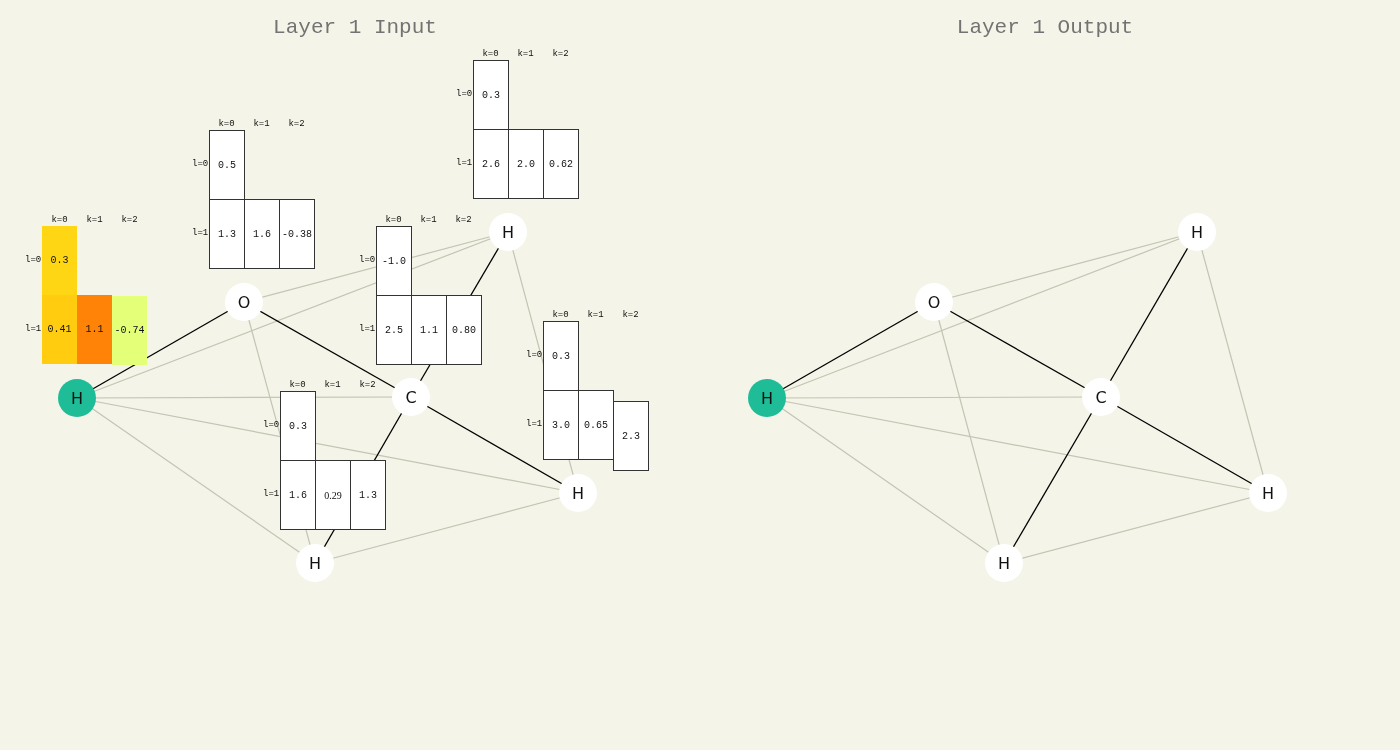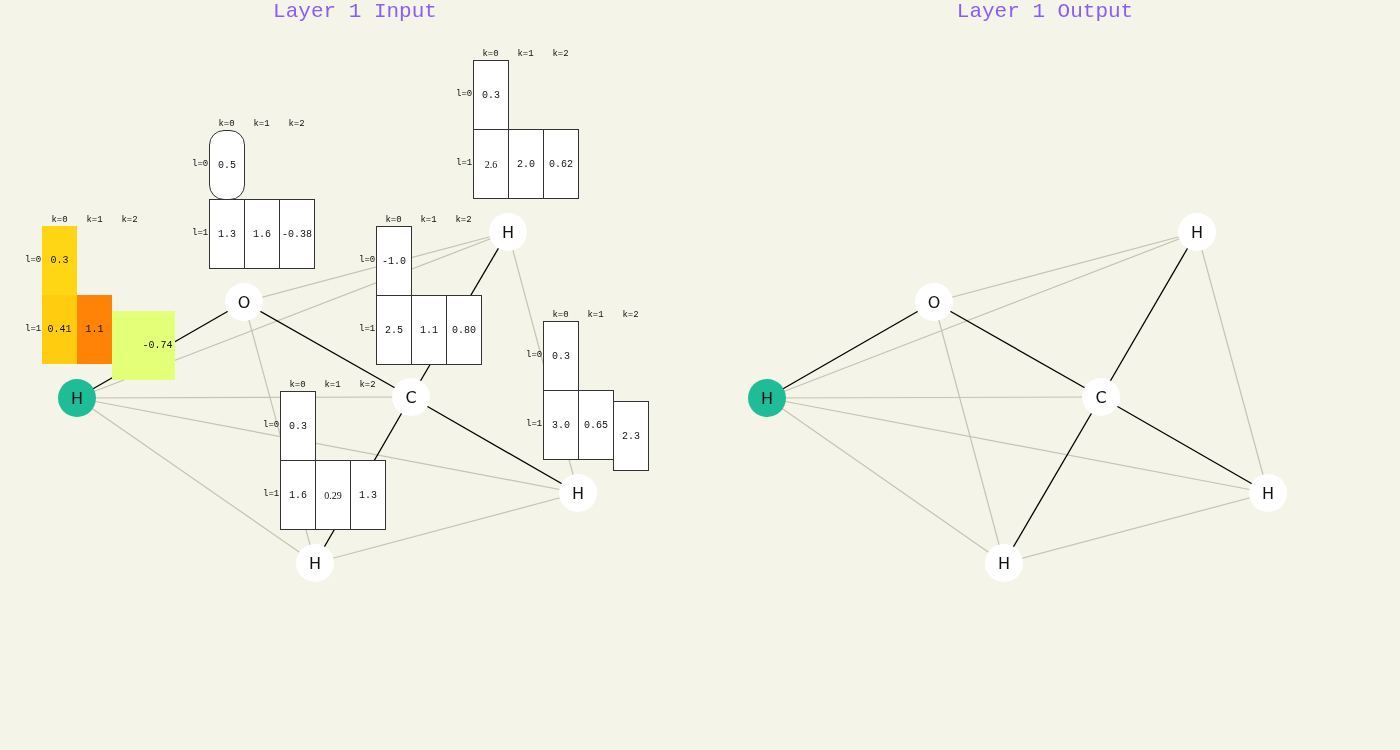--- a/index.html
+++ b/index.html
@@ -5,23 +5,23 @@
   html, body { margin: 0; padding: 0; }
   body {
     width: 1400px; height: 750px;
     background: #f4f4e8;
     position: relative;
     overflow: hidden;
     font-family: "Liberation Mono", "DejaVu Sans Mono", monospace;
   }
   .title {
     position: absolute;
-    top: 0;
+    top: 16px;
     font-size: 21px;
-    color: #8b5cf6;
+    color: #737373;
     font-family: "Liberation Mono", monospace;
     white-space: nowrap;
     transform: translateX(-50%);
     text-align: right;
   }
   svg#graph { position: absolute; left: 0; top: 0; }
   .node-label { font-family: "DejaVu Sans", sans-serif; font-size: 16px; }
   .tensor { position: absolute; }
   .tensor .khead {
     position: absolute;
@@ -134,41 +134,41 @@
 <div id="tensor-layer">
     <div class="tensor colored" style="left: 42px; top: 226px;">
       <div class="khead" style="left: 0px; top: -11px;">k=0</div>
       <div class="khead" style="left: 35px; top: -11px;">k=1</div>
       <div class="khead" style="left: 70px; top: -11px;">k=2</div>
       <div class="lhead" style="left: -17px; top: 29px;">l=0</div>
       <div class="lhead" style="left: -17px; top: 98px;">l=1</div>
       <div class="cell" style="left: 0px; top: 0px; background: rgb(255, 214, 20);">0.3</div>
       <div class="cell" style="left: 0px; top: 69px; background: rgb(255, 204, 16);">0.41</div>
       <div class="cell" style="left: 35px; top: 69px; background: rgb(255, 131, 6);">1.1</div>
-      <div class="cell" style="left: 70px; top: 85px; background: rgb(228, 255, 120); padding-left: 28px;">-0.74</div>
+      <div class="cell" style="left: 70px; top: 70px; background: rgb(228, 255, 120);">-0.74</div>
     </div>
     <div class="tensor" style="left: 209px; top: 130px;">
       <div class="khead" style="left: 0px; top: -11px;">k=0</div>
       <div class="khead" style="left: 35px; top: -11px;">k=1</div>
       <div class="khead" style="left: 70px; top: -11px;">k=2</div>
       <div class="lhead" style="left: -17px; top: 29px;">l=0</div>
       <div class="lhead" style="left: -17px; top: 98px;">l=1</div>
-      <div class="cell" style="left: 0px; top: 0px; border-radius: 15px;">0.5</div>
+      <div class="cell" style="left: 0px; top: 0px;">0.5</div>
       <div class="cell" style="left: 0px; top: 69px;">1.3</div>
       <div class="cell" style="left: 35px; top: 69px;">1.6</div>
       <div class="cell" style="left: 70px; top: 69px;">-0.38</div>
     </div>
     <div class="tensor" style="left: 473px; top: 60px;">
       <div class="khead" style="left: 0px; top: -11px;">k=0</div>
       <div class="khead" style="left: 35px; top: -11px;">k=1</div>
       <div class="khead" style="left: 70px; top: -11px;">k=2</div>
       <div class="lhead" style="left: -17px; top: 29px;">l=0</div>
       <div class="lhead" style="left: -17px; top: 98px;">l=1</div>
       <div class="cell" style="left: 0px; top: 0px;">0.3</div>
-      <div class="cell" style="left: 0px; top: 69px; font-family: Liberation Serif, serif;">2.6</div>
+      <div class="cell" style="left: 0px; top: 69px;">2.6</div>
       <div class="cell" style="left: 35px; top: 69px;">2.0</div>
       <div class="cell" style="left: 70px; top: 69px;">0.62</div>
     </div>
     <div class="tensor" style="left: 376px; top: 226px;">
       <div class="khead" style="left: 0px; top: -11px;">k=0</div>
       <div class="khead" style="left: 35px; top: -11px;">k=1</div>
       <div class="khead" style="left: 70px; top: -11px;">k=2</div>
       <div class="lhead" style="left: -17px; top: 29px;">l=0</div>
       <div class="lhead" style="left: -17px; top: 98px;">l=1</div>
       <div class="cell" style="left: 0px; top: 0px;">-1.0</div>

